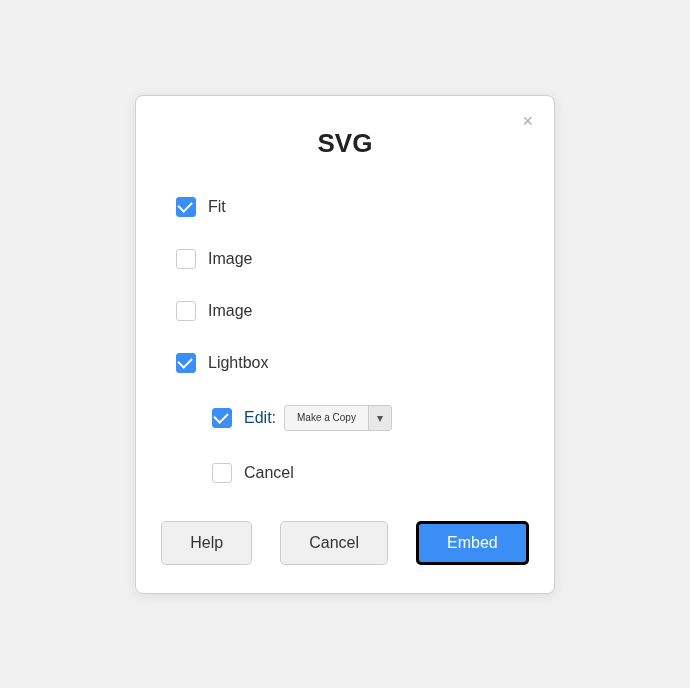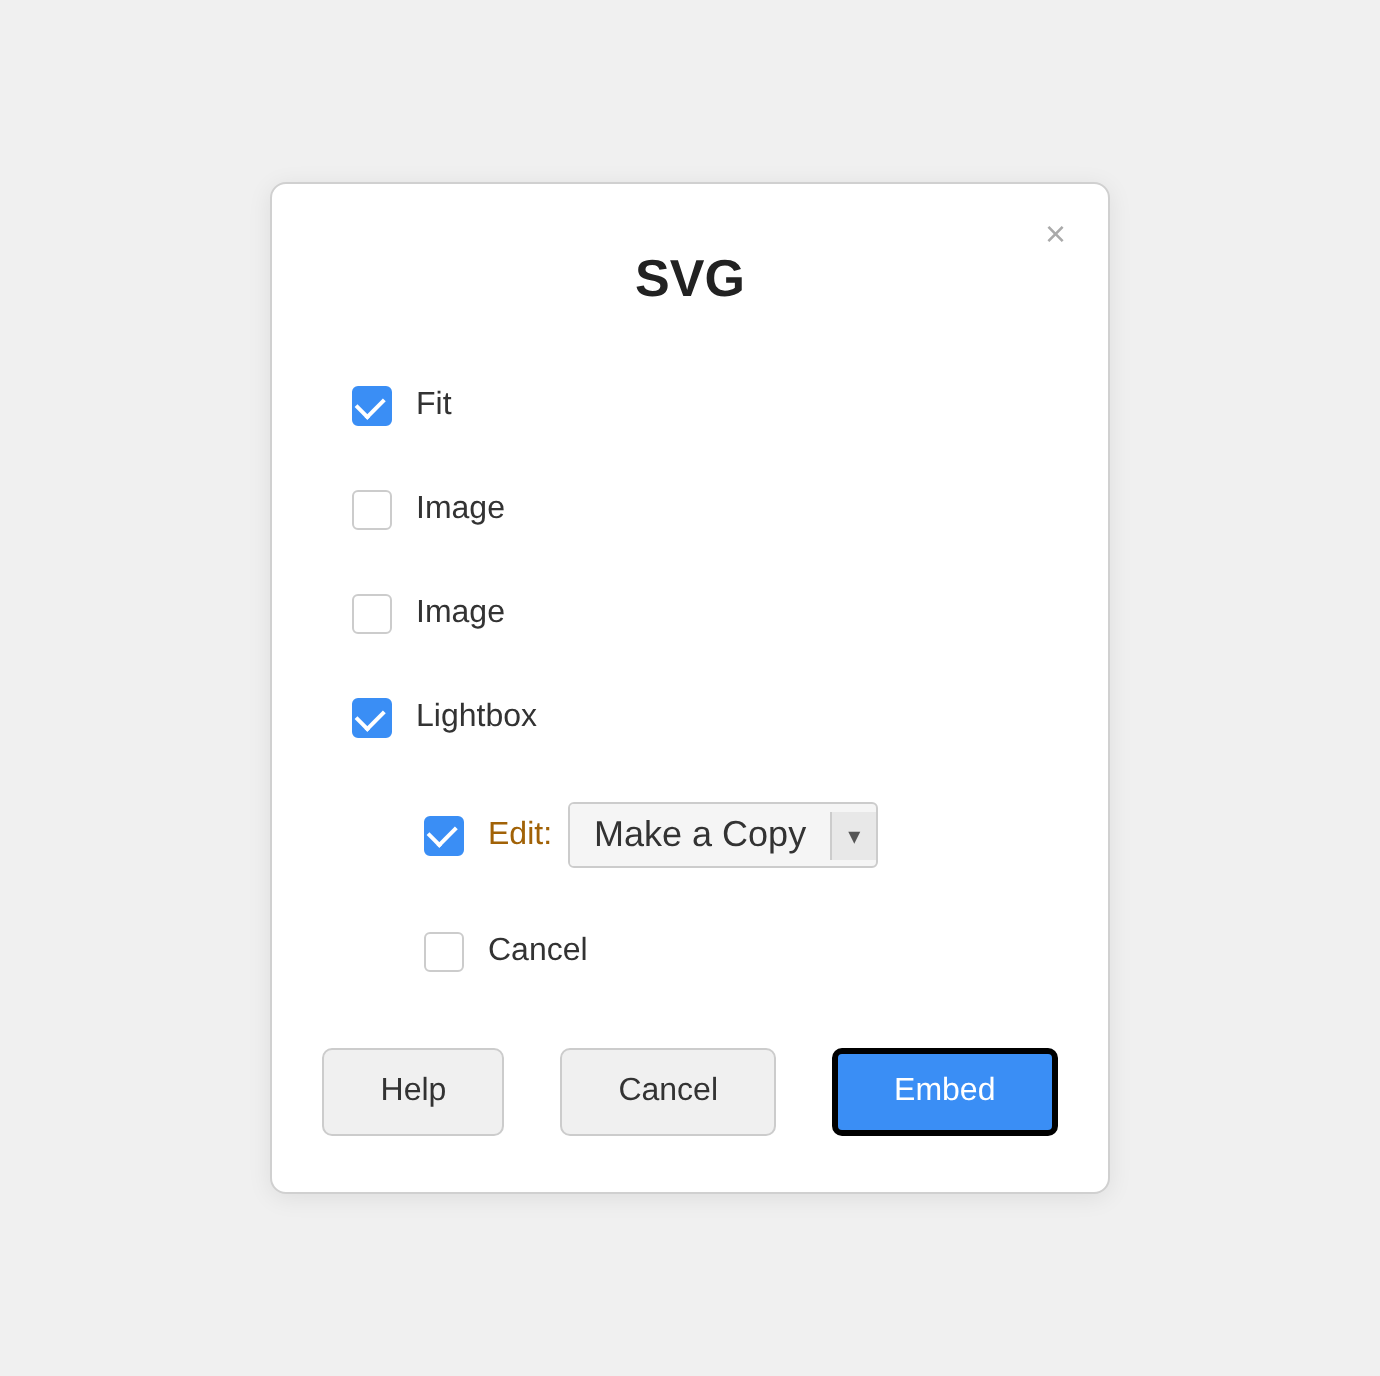--- a/index.html
+++ b/index.html
@@ -101,36 +101,36 @@
     }
 
     .edit-select-wrapper {
       display: flex;
       align-items: center;
       gap: 8px;
     }
 
     .edit-label {
       font-size: 16px;
-      color: #a16207;
+      color: #0c4a6e;
     }
 
     .edit-select {
       display: flex;
       align-items: center;
       border: 1px solid #cccccc;
       border-radius: 3px;
       background: #f5f5f5;
       overflow: hidden;
       cursor: pointer;
     }
 
     .edit-select-text {
       padding: 5px 12px;
-      font-size: 18px;
+      font-size: 10px;
       color: #333333;
       background: #f5f5f5;
     }
 
     .edit-select-arrow {
       padding: 5px 8px;
       background: #e8e8e8;
       border-left: 1px solid #cccccc;
       font-size: 12px;
       color: #555555;

